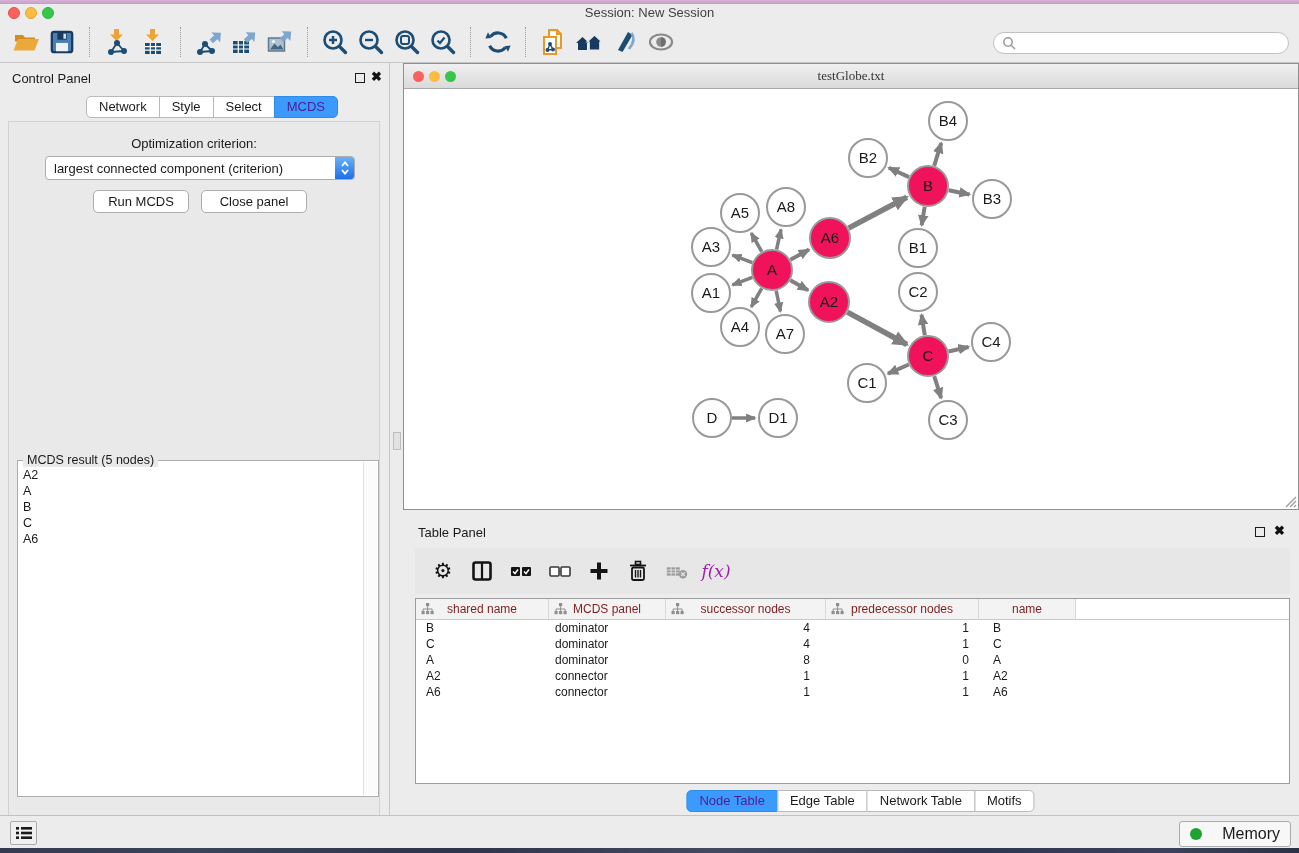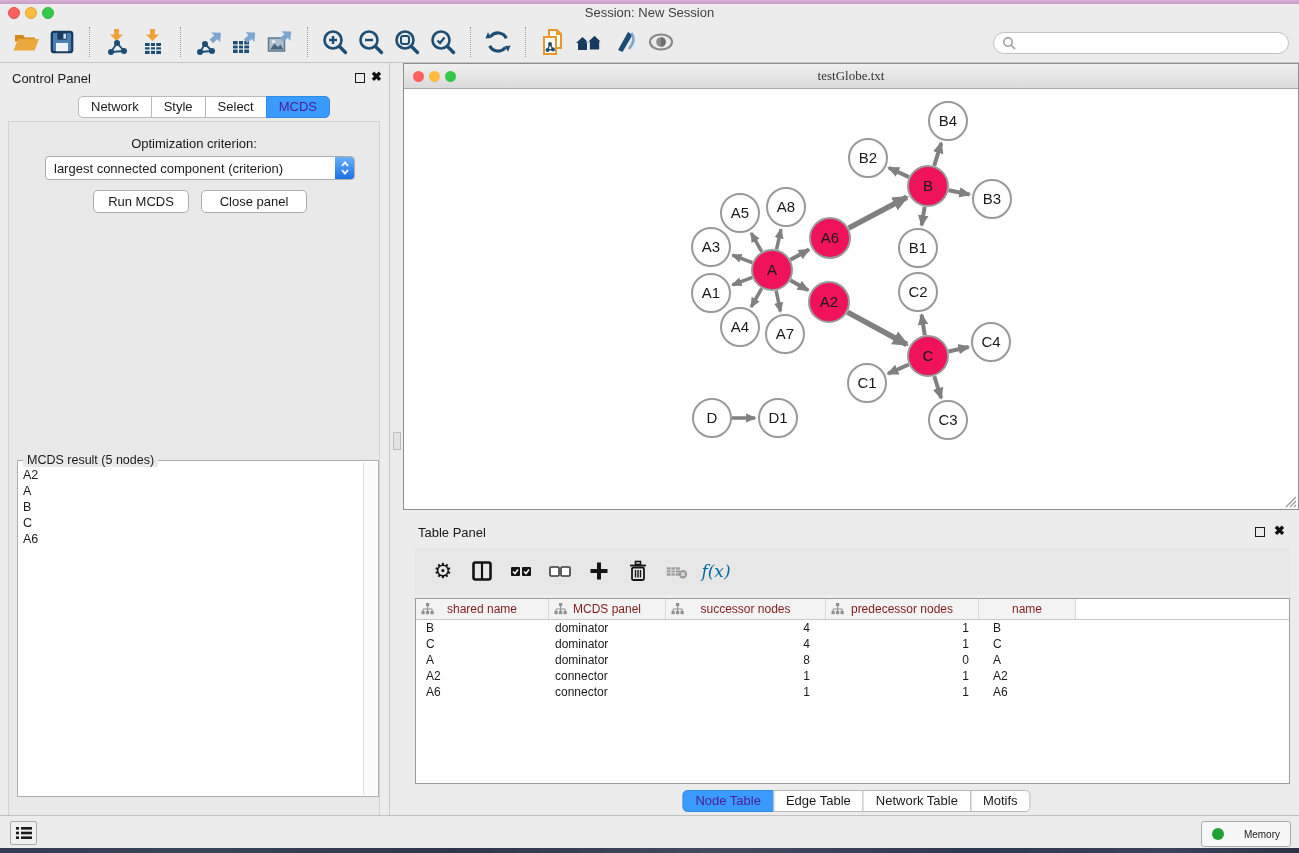--- a/index.html
+++ b/index.html
@@ -30,21 +30,21 @@
   #control-panel{position:absolute;left:0;top:63px;width:390px;height:752px;background:var(--chrome);border-right:1px solid var(--border);}
   .panel-title{position:absolute;left:12px;top:8px;font-size:13px;color:#1a1a1a;}
   .float-ico{position:absolute;width:10px;height:10px;border:1.6px solid #1a1a1a;top:10px;}
   .close-ico{position:absolute;top:7px;font-size:13px;color:#111;font-weight:bold;line-height:14px;}
   #control-panel .float-ico{right:24px;}
   #control-panel .close-ico{right:7px;}
 
   .segtabs{display:flex;height:22px;}
   #cp-tabs{position:absolute;left:78px;top:33px;}
   .seg{background:#fff;border:1px solid #B9B9B9;margin-left:-1px;font-size:13px;line-height:20px;padding:0 12px;color:#1a1a1a;white-space:nowrap;}
-  .seg:first-child{border-radius:5px 0 0 5px;margin-left:0;}
+  .seg:first-child{border-radius:5px 0 0 5px;margin-left:8px;}
   .seg:last-child{border-radius:0 5px 5px 0;}
   .seg.active{background:var(--blue);border-color:#2F8BE8;color:#4c1d95;}
 
   .cp-body{position:absolute;left:8px;top:58px;width:372px;height:774px;background:#E9E9E9;border:1px solid #D2D2D2;border-radius:0;}
   .opt-label{position:absolute;left:0;right:0;top:14px;text-align:center;font-size:13px;}
   .select{position:absolute;left:36px;top:34px;width:310px;height:24px;background:#fff;border:1px solid #ADADAD;border-radius:4px;display:flex;align-items:center;}
   .select .val{flex:1;font-size:13px;padding-left:8px;white-space:nowrap;overflow:hidden;}
   .stepper{width:19px;height:22px;margin-right:0px;border-radius:0 3px 3px 0;background:linear-gradient(#6AB0F8,#1D6FE8);display:flex;align-items:center;justify-content:center;}
   .btn{position:absolute;height:23px;background:#fff;border:1px solid #ADADAD;border-radius:5px;font-size:13px;display:flex;align-items:center;justify-content:center;}
   #run-btn{left:84px;top:68px;width:96px;}
@@ -70,41 +70,41 @@
   .grip{position:absolute;right:1px;bottom:1px;}
 
   
   #table-panel{position:absolute;left:403px;top:518px;width:896px;height:297px;background:var(--chrome);}
   #table-panel .panel-title{left:15px;top:7px;}
   #table-panel .float-ico{right:34px;top:9px;}
   #table-panel .close-ico{right:14px;top:6px;}
   .tp-toolbar{position:absolute;left:12px;top:30px;width:875px;height:46px;background:#E7E7E7;display:flex;align-items:center;padding-left:16px;}
   .tpi{width:24px;height:24px;display:flex;align-items:center;justify-content:center;margin-right:15px;}
   .gear-ch{font-size:21px;line-height:22px;color:#141414;}
-  .fx{font-family:"DejaVu Serif",serif;font-style:italic;font-size:17px;color:#0369a1;}
+  .fx{font-family:"DejaVu Serif",serif;font-style:italic;font-size:17px;color:#a21caf;}
 
   .tbl{position:absolute;left:12px;top:80px;width:875px;height:186px;background:#fff;border:1px solid #9C9C9C;overflow:hidden;}
   .tgrid{display:grid;grid-template-columns:133px 117px 160px 153px 97px 1fr;}
   .thead{background:#F3F3F3;border-bottom:1px solid #C9C9C9;height:21px;}
   .th{position:relative;font-size:12px;line-height:20px;text-align:center;border-right:1px solid #D8D8D8;color:#7f1d1d;}
   .th:last-child{border-right:none;background:#fff;}
   .th .colicon{position:absolute;left:5px;top:4px;}
   .tr{height:16px;line-height:16px;font-size:12px;}
   .td{overflow:hidden;white-space:nowrap;}
   .td.c0{padding-left:10px;}
   .td.c1{padding-left:6px;}
   .td.c2{text-align:right;padding-right:16px;}
   .td.c3{text-align:right;padding-right:10px;}
   .td.c4{padding-left:14px;}
   #tp-tabs{position:absolute;top:272px;left:50%;transform:translateX(-50%);padding-left:11px;}
 
   
   #status-bar{position:absolute;left:0;top:815px;width:100%;height:33px;background:var(--chrome);border-top:1px solid #C2C2C2;}
   .list-btn{position:absolute;left:10px;top:5px;width:27px;height:24px;background:#F0F0F0;border:1px solid #ABABAB;border-radius:2px;display:flex;align-items:center;justify-content:center;}
-  .mem-btn{position:absolute;right:8px;top:5px;height:24px;padding:12px 10px;background:#F7F7F7;border:1px solid #ABABAB;border-radius:3px;display:flex;align-items:center;gap:20px;font-size:10px;}
+  .mem-btn{position:absolute;right:8px;top:5px;height:24px;padding:12px 10px;background:#F7F7F7;border:1px solid #ABABAB;border-radius:3px;display:flex;align-items:center;gap:20px;font-size:16px;}
   .mem-dot{width:12px;height:12px;border-radius:50%;background:#1FA133;}
   .bottom-strip{position:absolute;left:0;bottom:0;width:100%;height:5px;
     background:linear-gradient(90deg,#323B52 0%,#3A4458 15%,#2C354A 35%,#414A5E 55%,#2E3750 75%,#39425A 90%,#2B3245 100%);}
 </style>
 </head>
 <body>
 
 <div id="app">
   <div class="top-strip"></div>
 

